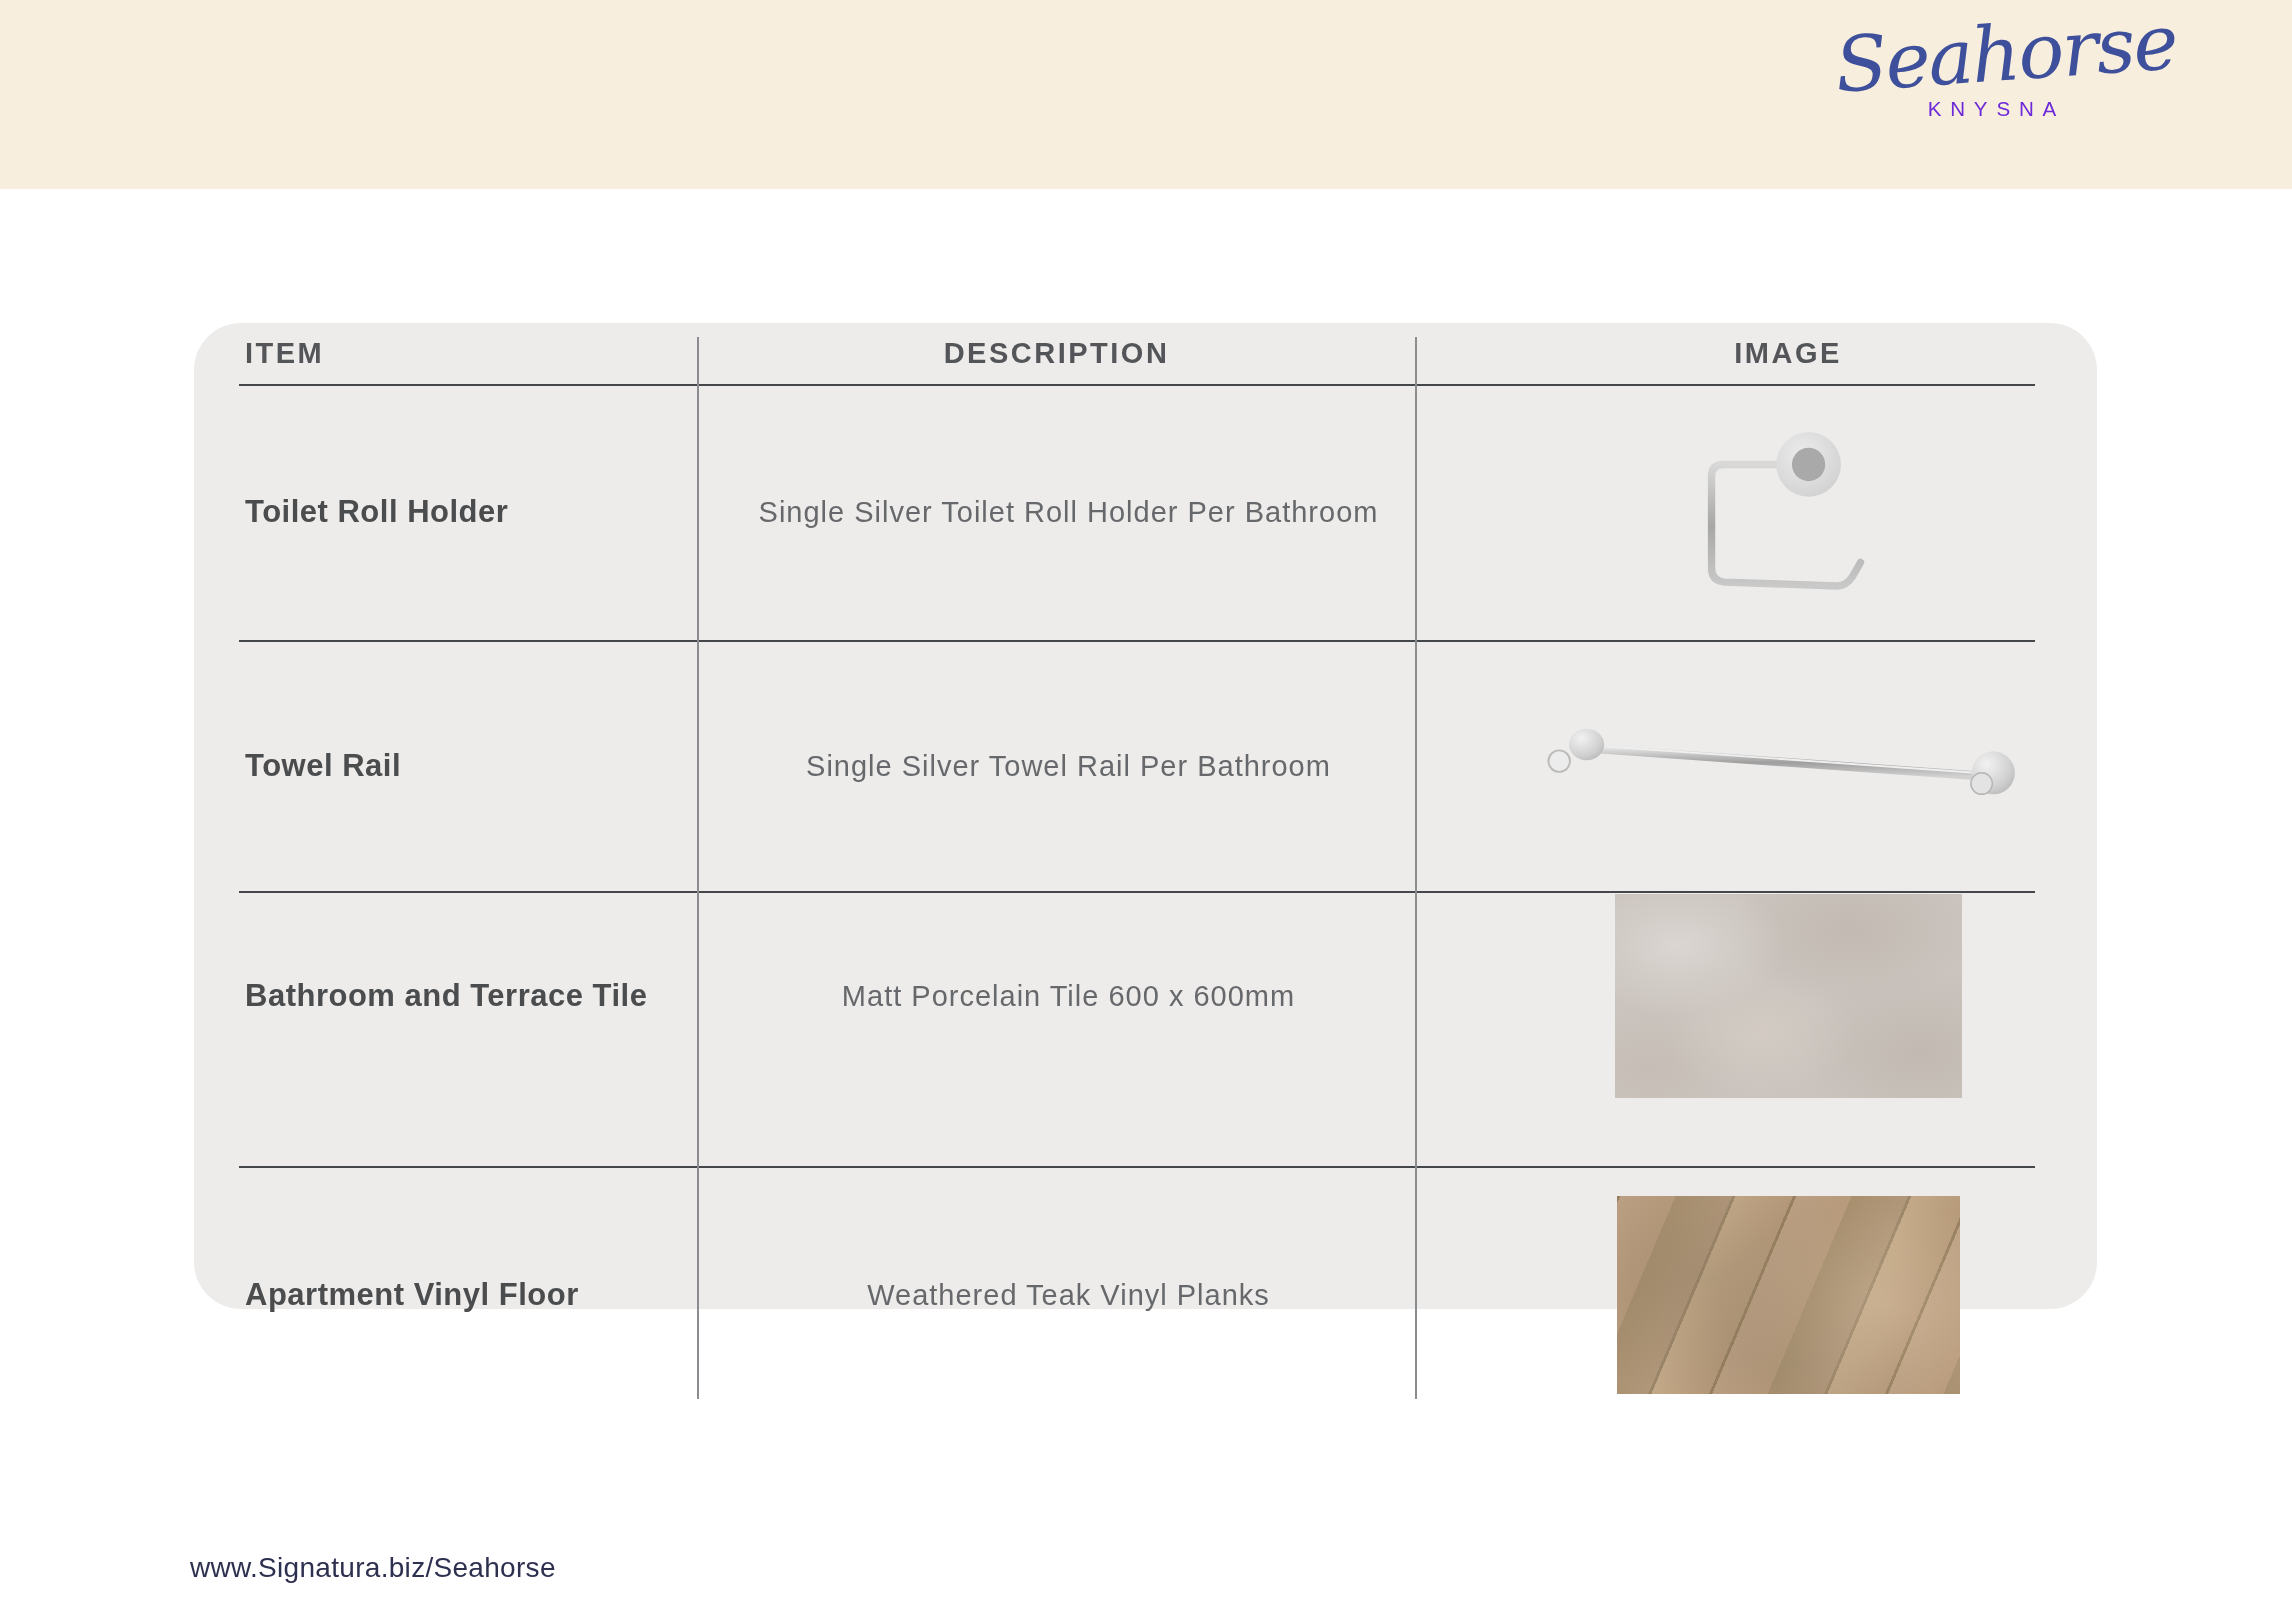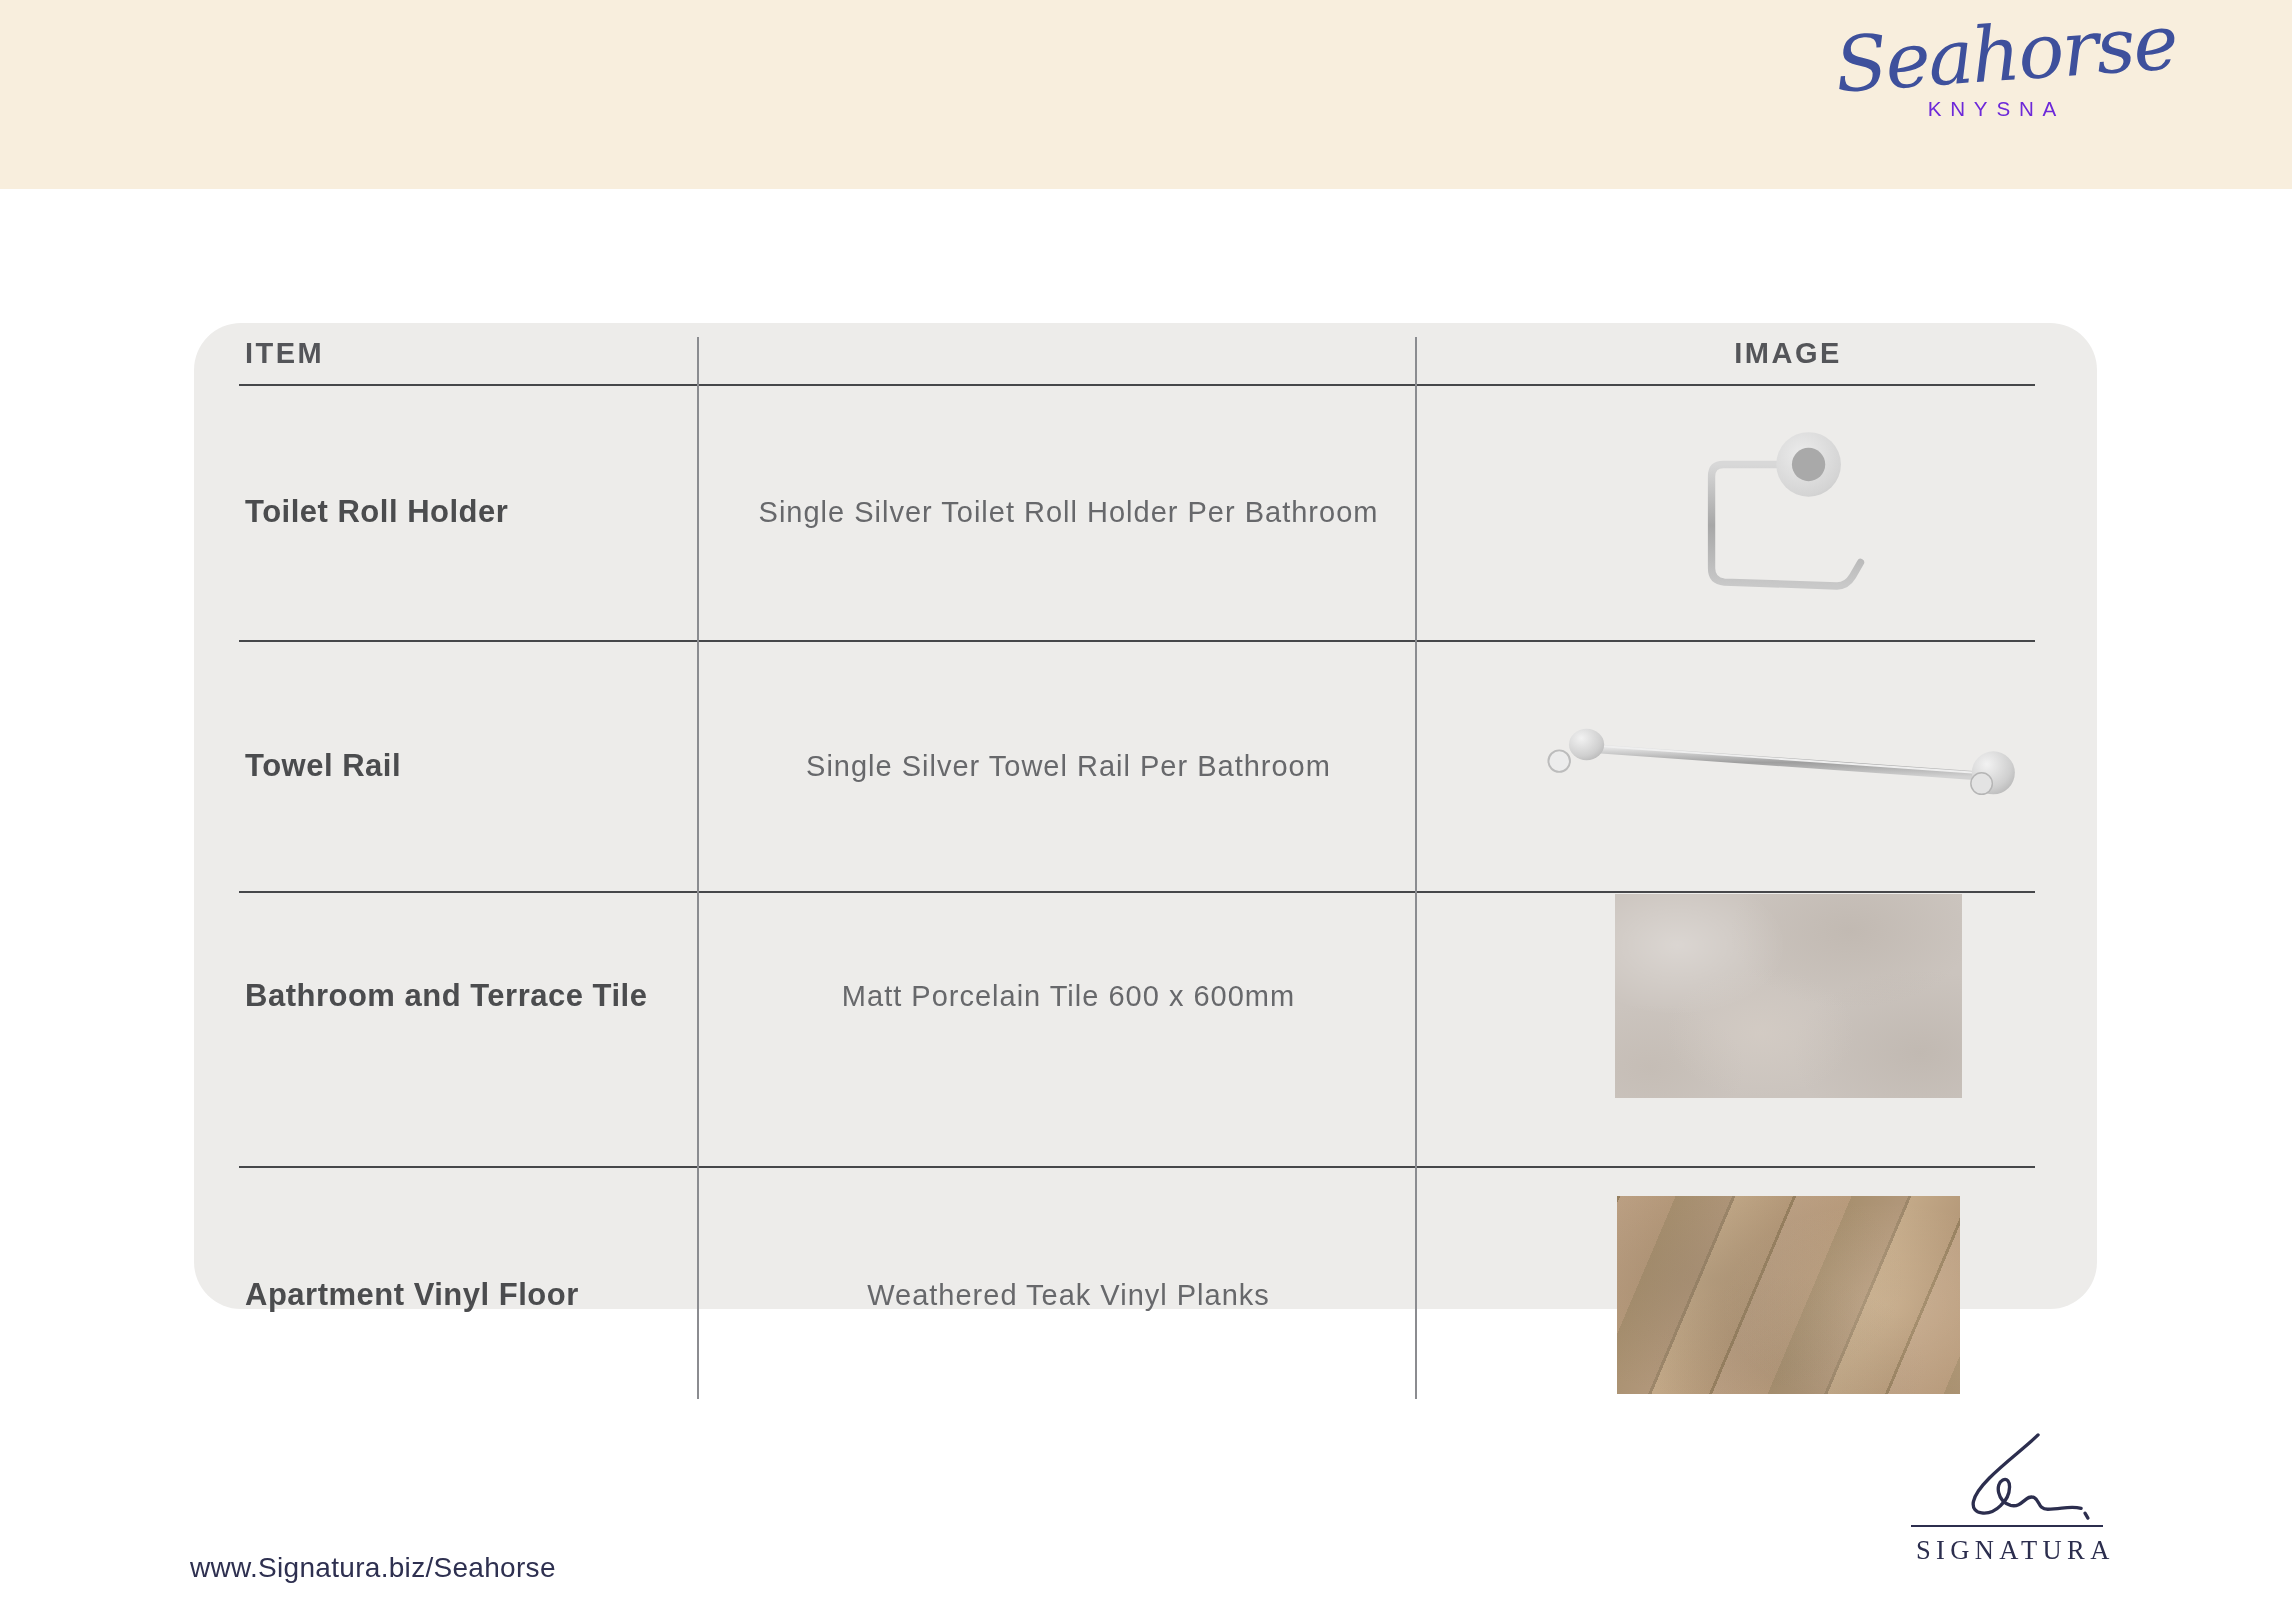--- a/index.html
+++ b/index.html
@@ -136,20 +136,21 @@
   <div class="card">
 
     <div class="hline l1"></div>
     <div class="hline l2"></div>
     <div class="hline l3"></div>
     <div class="hline l4"></div>
     <div class="vline v1"></div>
     <div class="vline v2"></div>
 
     <div class="cell c1 rhead th">ITEM</div>
+    <div class="cell c2 rhead th">DESCRIPTION</div>
     <div class="cell c3 rhead th">IMAGE</div>
 
     <div class="cell c1 r1 item-label">Toilet Roll Holder</div>
     <div class="cell c2 r1 desc-label">Single Silver Toilet Roll Holder Per Bathroom</div>
     <div class="cell c3 r1">
       <svg class="metal-img" width="196" height="162" viewBox="0 0 200 165">
         <defs>
           <linearGradient id="metalA" x1="0" y1="0" x2="0" y2="1">
             <stop offset="0" stop-color="#d8d8d8"></stop>
               <stop offset="0.5" stop-color="#a7a7a7"></stop>
@@ -201,23 +202,15 @@
     <div class="cell c1 r4 item-label">Apartment Vinyl Floor</div>
     <div class="cell c2 r4 desc-label">Weathered Teak Vinyl Planks</div>
     <div class="cell c3 r4">
       <div class="swatch-vinyl"></div>
     </div>
 
   </div>
 
   <a class="footer-url" href="#">www.Signatura.biz/Seahorse</a>
 
-  <div class="signatura">
-    <svg class="sig-squiggle" width="147" height="90" viewBox="0 0 150 92">
-      <path d="M96 4 C78 22 34 52 30 72 C27 86 46 88 58 76 C70 65 69 46 60 50 C52 54 54 72 68 76 C80 79 84 64 92 68 C98 71 96 80 106 80 C120 80 128 76 140 79" fill="none" stroke="#2c2e4e" stroke-width="3.4" stroke-linecap="round" stroke-linejoin="round"></path>
-      <path d="M144 84 L147 89" fill="none" stroke="#2c2e4e" stroke-width="3.4" stroke-linecap="round"></path>
-    </svg>
-    <div class="sig-line"></div>
-    <div class="sig-word">SIGNATURA</div>
-  </div>
 
 </div>
 
 
 </body></html>

